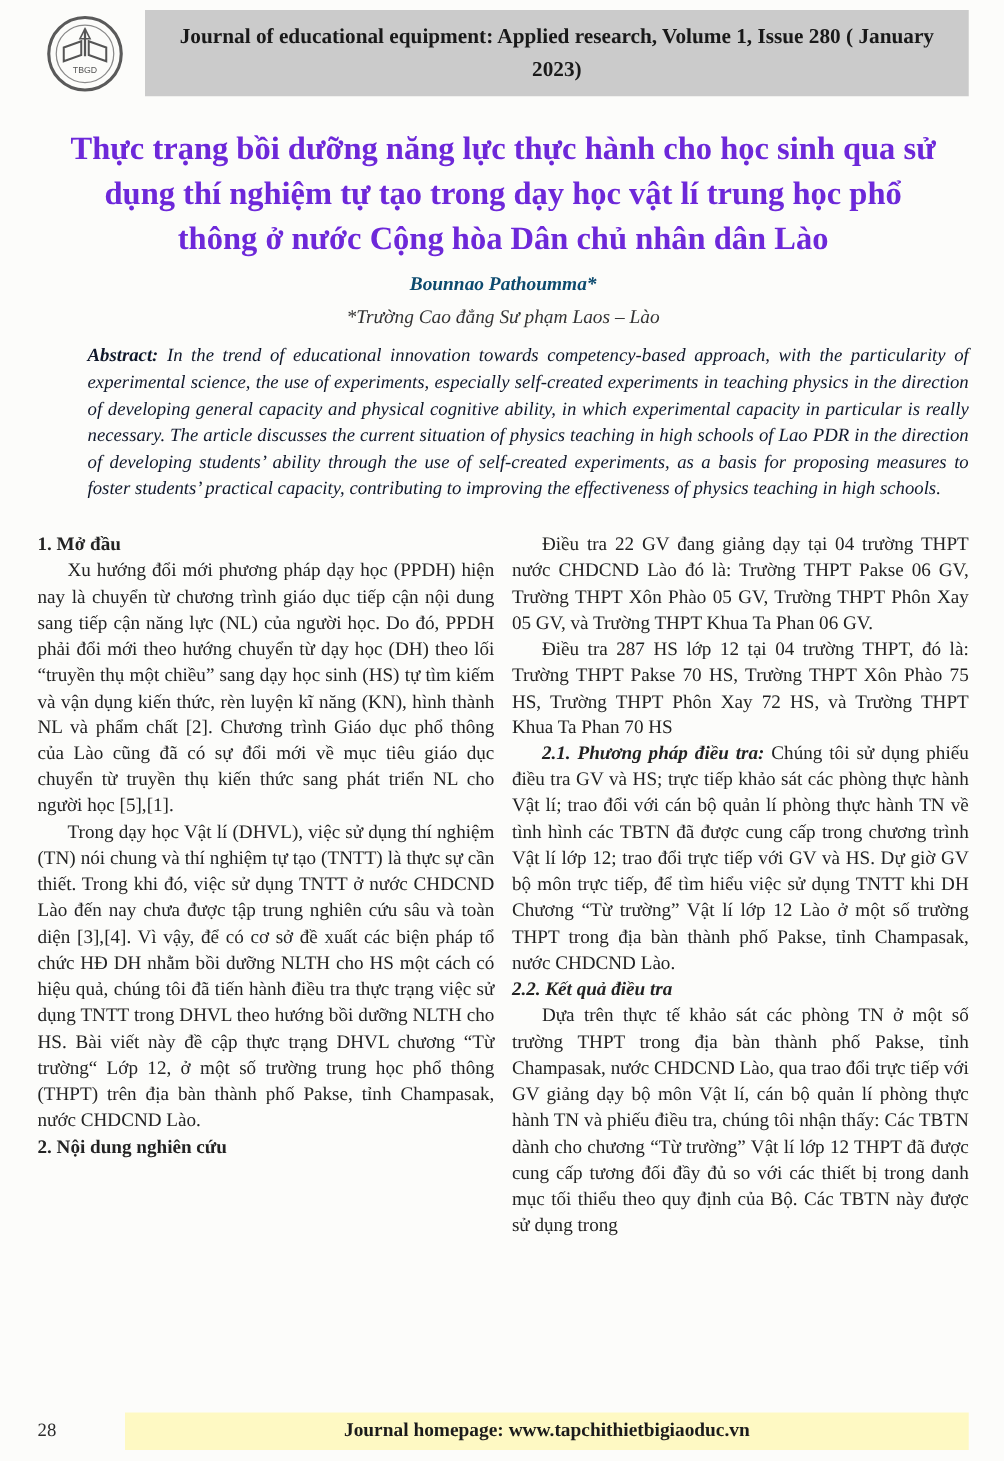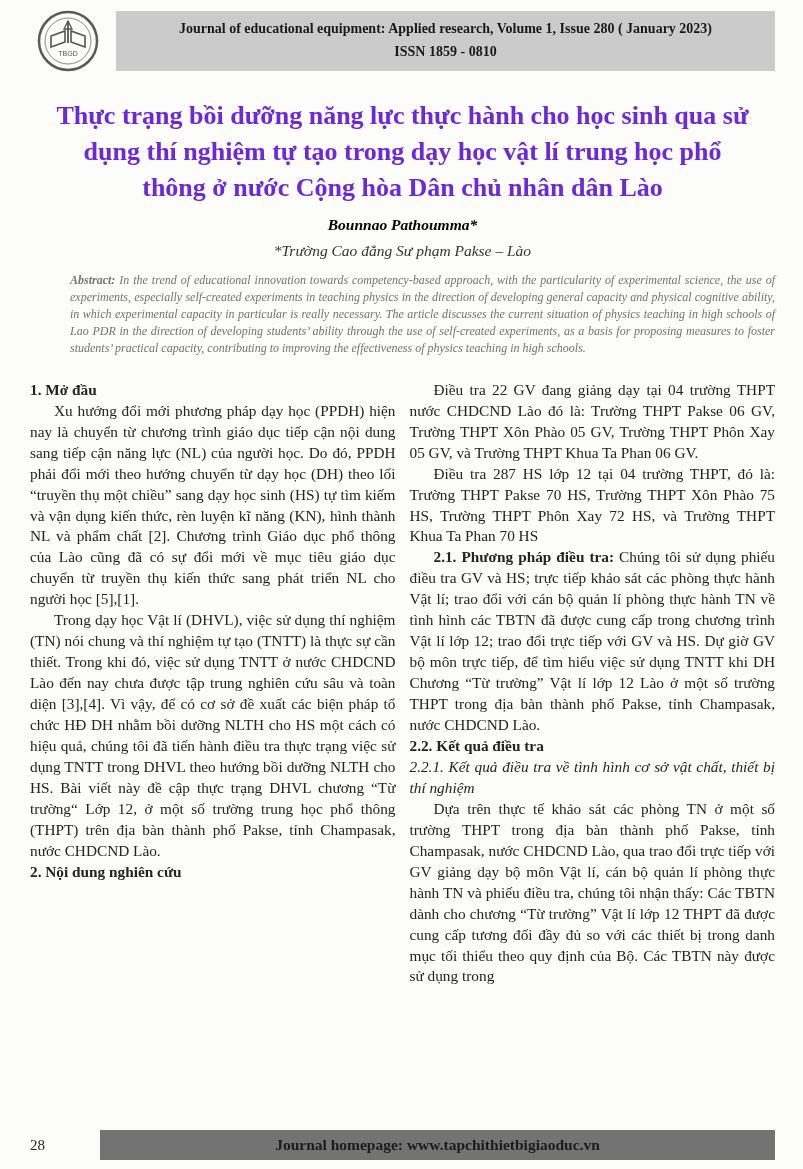--- a/index.html
+++ b/index.html
@@ -19,73 +19,73 @@
   }
   
   .header-row { display:flex; align-items:center; gap:10px; }
   .logo-wrap { width:76px; height:66px; flex:none; display:flex; align-items:center; justify-content:center; }
   .header-bar {
     flex:1;
     background:#cbcbcb;
     padding:7px 12px 8px;
     text-align:center;
     font-weight:bold;
-    font-size:14px;
+    font-size:17px;
     line-height:1.6;
     color:#191919;
   }
   
   .article-title {
     margin:24px 22px 10px;
     text-align:center;
     font-size:26px;
     font-weight:bold;
     line-height:1.38;
     color:#6d28d9;
   }
-  .author-line { text-align:center; font-size:15.5px; font-weight:bold; font-style:italic; margin:10px 0 0; color:#000000;}
+  .author-line { text-align:center; font-size:15.5px; font-weight:bold; font-style:italic; margin:10px 0 0; color:#0c4a6e;}
   .affil-line, .dates-line { text-align:center; font-size:15.5px; font-style:italic; margin:8px 0 0; color:#333; }
   
   .abstract {
     margin:12px 0 4px 40px;
     font-style:italic;
-    font-size:12px;
+    font-size:15px;
     line-height:1.42;
     text-align:justify;
-    color:#737373;
+    color:#0f172a;
   }
   .abstract p { margin:0; }
   .b { font-weight:bold; }
   
   .columns {
     display:flex;
     gap:14px;
     margin-top:10px;
     font-size:15.3px;
     line-height:1.37;
     text-align:justify;
     color:#232323;
   }
   .col { flex:1; min-width:0;margin-top:13px; }
   .col p { margin:0; text-indent:24px; }
   .col h2 { margin:0; font-size:15.3px; font-weight:bold; }
-  .bi { font-weight:bold; }
+  .bi { font-weight:bold; font-style:italic; }
   .col h3 { margin:0; font-size:15.3px; }
   .ital { font-style:italic; }
   .no-indent { text-indent:0 !important; }
   
   .footer-row {
     position:absolute;
     left:30px; right:28px; bottom:9px;
     display:flex; align-items:center;
   }
   .page-num { font-size:15px; color:#2b2b2b; width:70px; }
   .footer-bar {
     flex:1;
-    background:#737373;
+    background:#fef9c3;
     text-align:center;
     font-weight:bold;
     font-size:15.5px;
     padding:6px 0;
     color:#1b1b1b;
   }
 </style>
 </head>
 <body>
 
@@ -98,45 +98,43 @@
         <circle cx="32" cy="32" r="23" fill="none" stroke="#8a8a8a" stroke-width="1"></circle>
         <path d="M15 38 L29 33 L29 22 L15 27 Z" fill="none" stroke="#555" stroke-width="1.6"></path>
         <path d="M49 38 L35 33 L35 22 L49 27 Z" fill="none" stroke="#555" stroke-width="1.6"></path>
         <path d="M32 12 L32 34" stroke="#555" stroke-width="1.8"></path>
         <path d="M32 12 L28 20 L36 20 Z" fill="none" stroke="#555" stroke-width="1.3"></path>
         <text x="32" y="47" text-anchor="middle" font-size="7" font-family="Liberation Sans, sans-serif" fill="#555">TBGD</text>
       </svg>
     </div>
     <div class="header-bar">
       <div>Journal of educational equipment: Applied research, Volume 1, Issue 280 ( January 2023)</div>
-      <div>ISSN 1859 - 0810</div>
     </div>
   </div>
 
   <h1 class="article-title">Thực trạng bồi dưỡng năng lực thực hành cho học sinh qua sử dụng thí nghiệm tự tạo trong dạy học vật lí trung học phổ thông ở nước Cộng hòa Dân chủ nhân dân Lào</h1>
   <div class="author-line">Bounnao Pathoumma*</div>
-  <div class="affil-line">*Trường Cao đẳng Sư phạm Pakse – Lào</div>
+  <div class="affil-line">*Trường Cao đẳng Sư phạm Laos – Lào</div>
 
   <div class="abstract">
     <p><span class="b">Abstract:</span> <span>In the trend of educational innovation towards competency-based approach, with the particularity of experimental science, the use of experiments, especially self-created experiments in teaching physics in the direction of developing general capacity and physical cognitive ability, in which experimental capacity in particular is really necessary. The article discusses the current situation of physics teaching in high schools of Lao PDR in the direction of developing students’ ability through the use of self-created experiments, as a basis for proposing measures to foster students’ practical capacity, contributing to improving the effectiveness of physics teaching in high schools.</span></p>
   </div>
 
   <div class="columns">
     <div class="col">
       <h2>1. Mở đầu</h2>
       <p>Xu hướng đổi mới phương pháp dạy học (PPDH) hiện nay là chuyển từ chương trình giáo dục tiếp cận nội dung sang tiếp cận năng lực (NL) của người học. Do đó, PPDH phải đổi mới theo hướng chuyển từ dạy học (DH) theo lối “truyền thụ một chiều” sang dạy học sinh (HS) tự tìm kiếm và vận dụng kiến thức, rèn luyện kĩ năng (KN), hình thành NL và phẩm chất [2]. Chương trình Giáo dục phổ thông của Lào cũng đã có sự đổi mới về mục tiêu giáo dục chuyển từ truyền thụ kiến thức sang phát triển NL cho người học [5],[1].</p>
       <p>Trong dạy học Vật lí (DHVL), việc sử dụng thí nghiệm (TN) nói chung và thí nghiệm tự tạo (TNTT) là thực sự cần thiết. Trong khi đó, việc sử dụng TNTT ở nước CHDCND Lào đến nay chưa được tập trung nghiên cứu sâu và toàn diện [3],[4]. Vì vậy, để có cơ sở đề xuất các biện pháp tổ chức HĐ DH nhằm bồi dưỡng NLTH cho HS một cách có hiệu quả, chúng tôi đã tiến hành điều tra thực trạng việc sử dụng TNTT trong DHVL theo hướng bồi dưỡng NLTH cho HS. Bài viết này đề cập thực trạng DHVL chương “Từ trường“ Lớp 12, ở một số trường trung học phổ thông (THPT) trên địa bàn thành phố Pakse, tỉnh Champasak, nước CHDCND Lào.</p>
       <h2>2. Nội dung nghiên cứu</h2>
     </div>
     <div class="col">
       <p>Điều tra 22 GV đang giảng dạy tại 04 trường THPT nước CHDCND Lào đó là: Trường THPT Pakse 06 GV, Trường THPT Xôn Phào 05 GV, Trường THPT Phôn Xay 05 GV, và Trường THPT Khua Ta Phan 06 GV.</p>
       <p>Điều tra 287 HS lớp 12 tại 04 trường THPT, đó là: Trường THPT Pakse 70 HS, Trường THPT Xôn Phào 75 HS, Trường THPT Phôn Xay 72 HS, và Trường THPT Khua Ta Phan 70 HS</p>
       <p><span class="bi">2.1. Phương pháp điều tra:</span><span> Chúng tôi sử dụng phiếu điều tra GV và HS; trực tiếp khảo sát các phòng thực hành Vật lí;  trao đổi với cán bộ quản lí phòng thực hành TN về tình hình các TBTN đã được cung cấp trong chương trình Vật lí lớp 12; trao đổi trực tiếp với GV và HS. Dự giờ GV bộ môn trực tiếp, để tìm hiểu việc sử dụng TNTT khi DH Chương “Từ trường” Vật lí lớp 12 Lào ở một số trường THPT trong địa bàn thành phố Pakse, tỉnh Champasak, nước CHDCND Lào.</span></p>
       <h3 class="bi">2.2. Kết quả điều tra</h3>
-      <p class="ital no-indent">2.2.1. Kết quả điều tra về tình hình cơ sở vật chất, thiết bị thí nghiệm</p>
       <p>Dựa trên thực tế khảo sát các phòng TN ở một số trường THPT trong địa bàn thành phố Pakse, tỉnh Champasak, nước CHDCND Lào, qua trao đổi trực tiếp với GV giảng dạy bộ môn Vật lí, cán bộ quản lí phòng thực hành TN và phiếu điều tra, chúng tôi nhận thấy: Các TBTN dành cho chương “Từ trường” Vật lí lớp 12 THPT đã được cung cấp tương đối đầy đủ so với các thiết bị trong danh mục tối thiểu theo quy định của Bộ. Các TBTN này được sử dụng trong</p>
     </div>
   </div>
 
   <div class="footer-row">
     <span class="page-num">28</span>
     <div class="footer-bar">Journal homepage: www.tapchithietbigiaoduc.vn</div>
   </div>
 
 </div>

